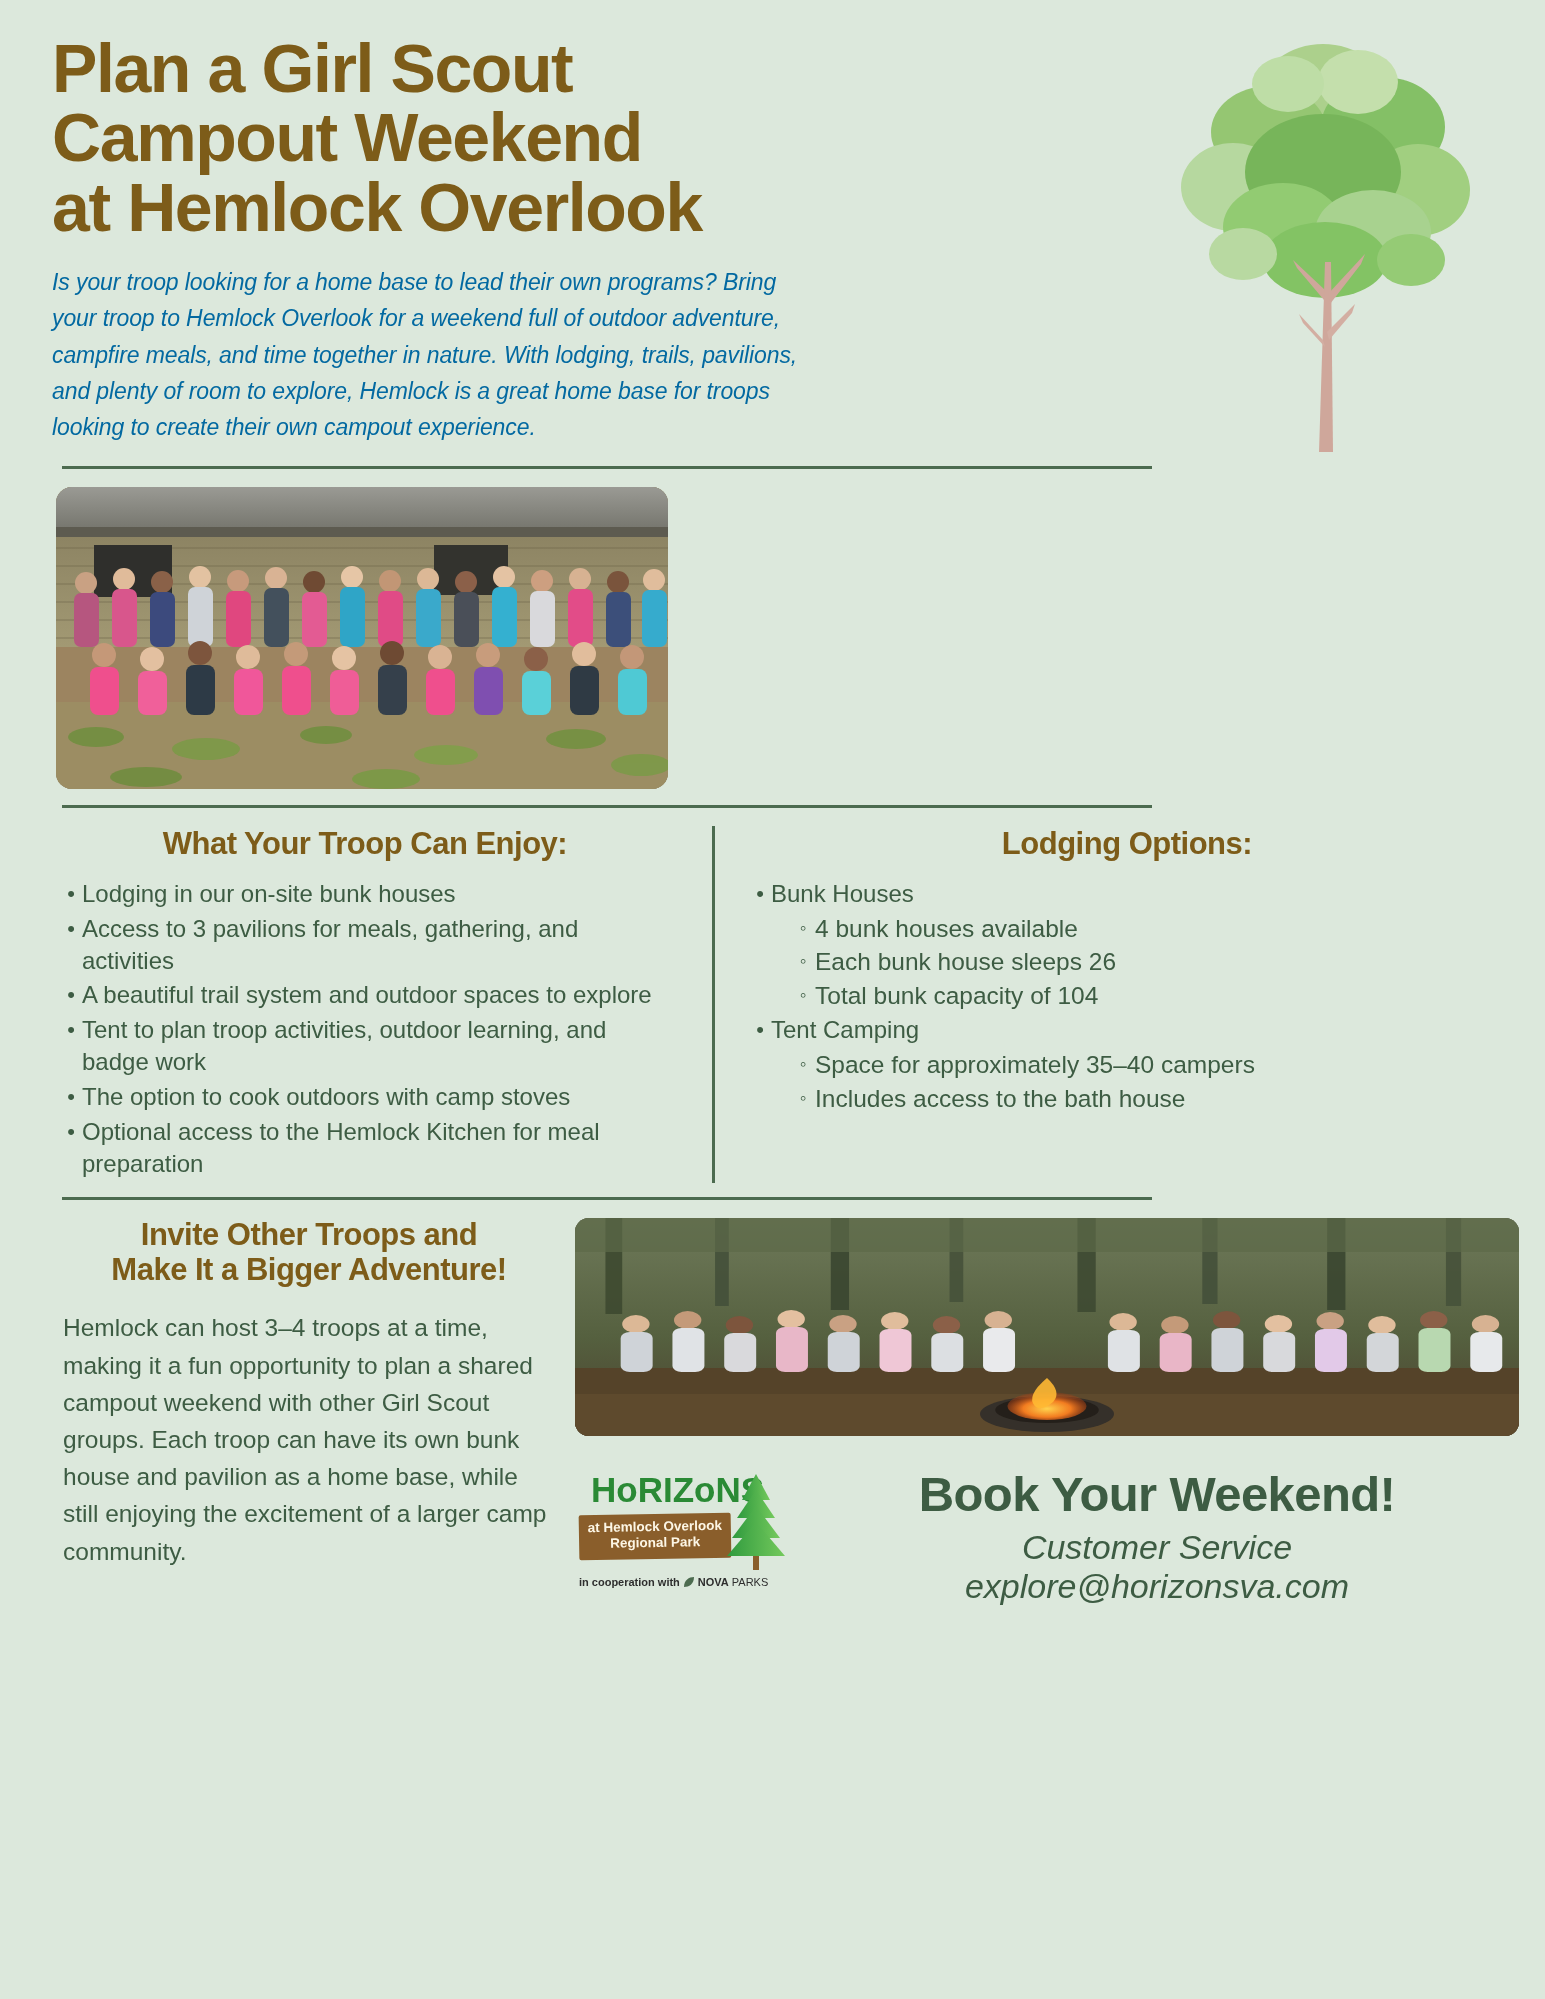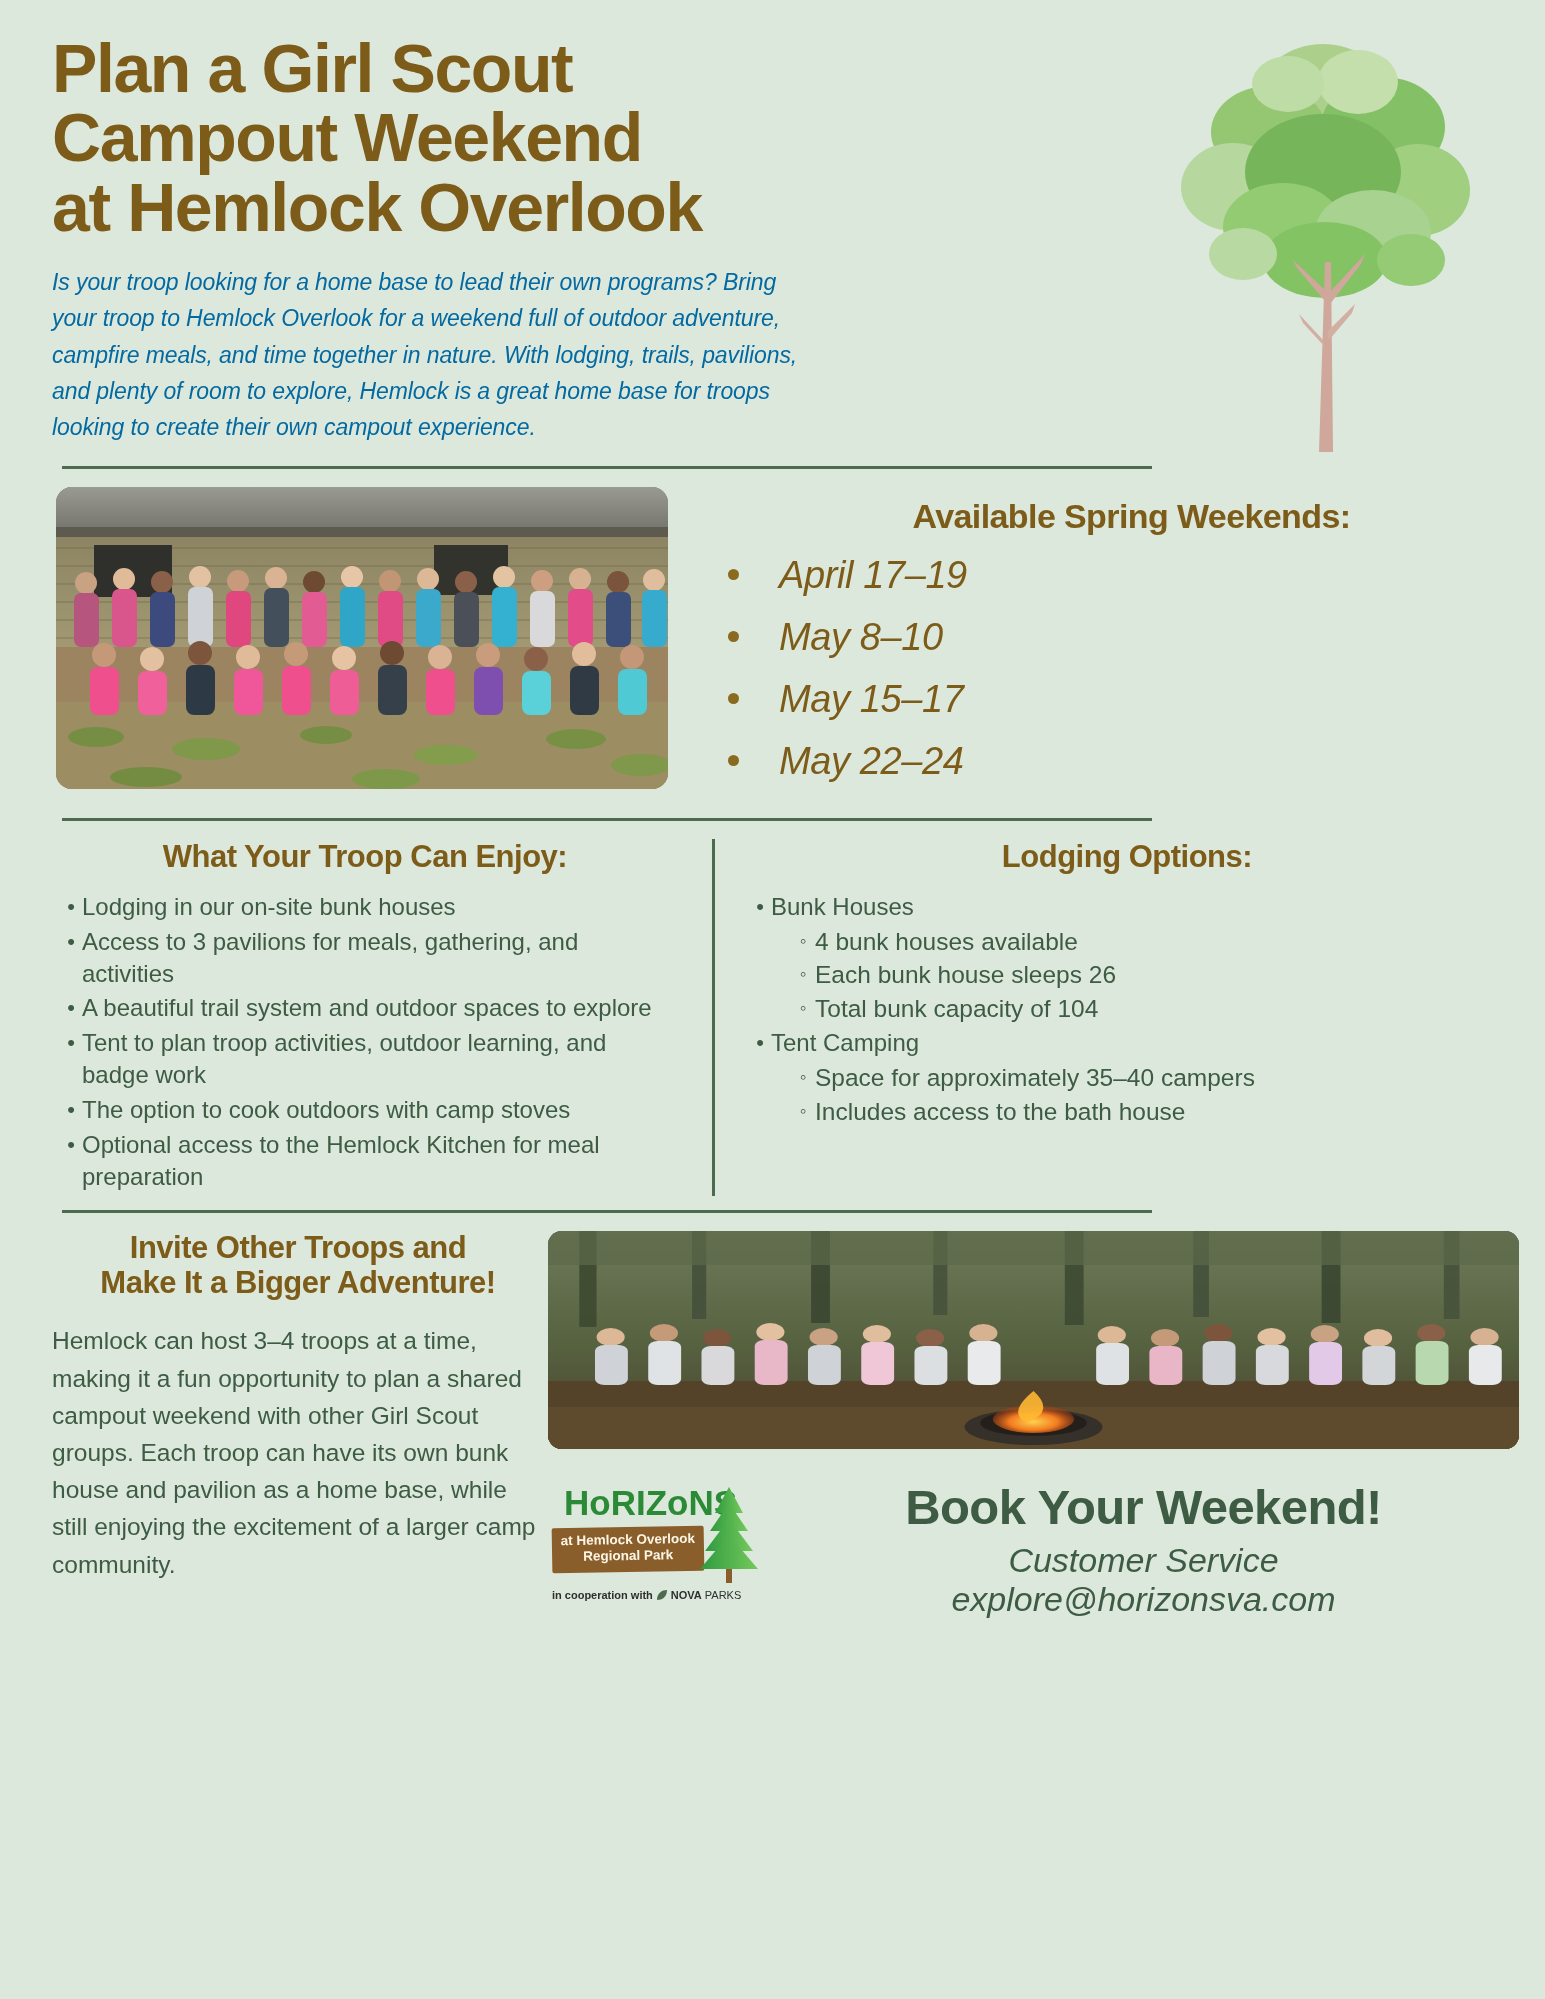--- a/index.html
+++ b/index.html
@@ -227,22 +227,22 @@
     flex: none;
     width: 24px;
     text-align: center;
     font-size: 19px;
     line-height: 1.55;
   }
 
   
   .sec-bottom {
     display: flex;
-    padding: 18px 0 0 44px;
-    gap: 4px;
+    padding: 18px 0 0 55px;
+    gap: 20px;
   }
 
   .bot-left { width: 500px; padding-left: 8px; }
 
   .bot-heading {
     color: #7d5c19;
     font-weight: bold;
     font-size: 31px;
     line-height: 1.12;
     letter-spacing: -0.5px;
@@ -469,41 +469,20 @@
               <rect x="466" y="184" width="29" height="44" rx="8" fill="#5ad0d8"></rect>
             <circle cx="528" cy="167" r="12" fill="#e1bd9c"></circle>
               <rect x="514" y="179" width="29" height="49" rx="8" fill="#2f3a44"></rect>
             <circle cx="576" cy="170" r="12" fill="#c39778"></circle>
               <rect x="562" y="182" width="29" height="46" rx="8" fill="#4fc9d4"></rect>
           </g>
         </g>
       </svg>
     </div>
 
-    <div class="dates-col">
-      <div class="dates-heading">Available Spring Weekends:</div>
-      <ul class="dates-list">
-        <li>
-          <span class="dot"></span>
-          <span class="dtext">April 17–19</span>
-        </li>
-        <li>
-          <span class="dot"></span>
-          <span class="dtext">May 8–10</span>
-        </li>
-        <li>
-          <span class="dot"></span>
-          <span class="dtext">May 15–17</span>
-        </li>
-        <li>
-          <span class="dot"></span>
-          <span class="dtext">May 22–24</span>
-        </li>
-      </ul>
-    </div>
   </div>
 
   <div class="rule rule-mid"></div>
 
   <div class="sec-cols">
 
     <div class="col-left">
       <div class="col-heading">What Your Troop Can Enjoy:</div>
       <ul class="plain left-list">
         <li>

